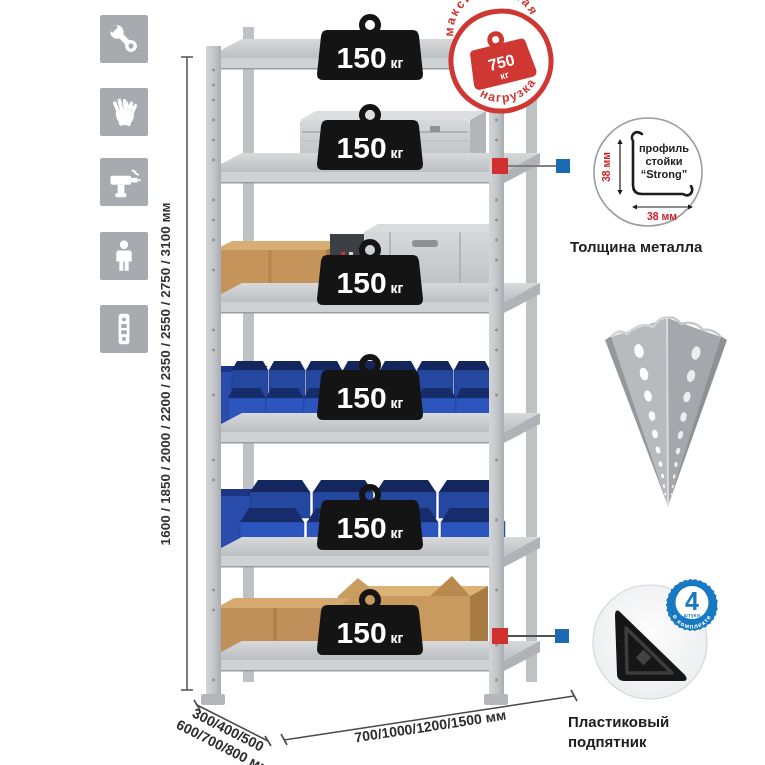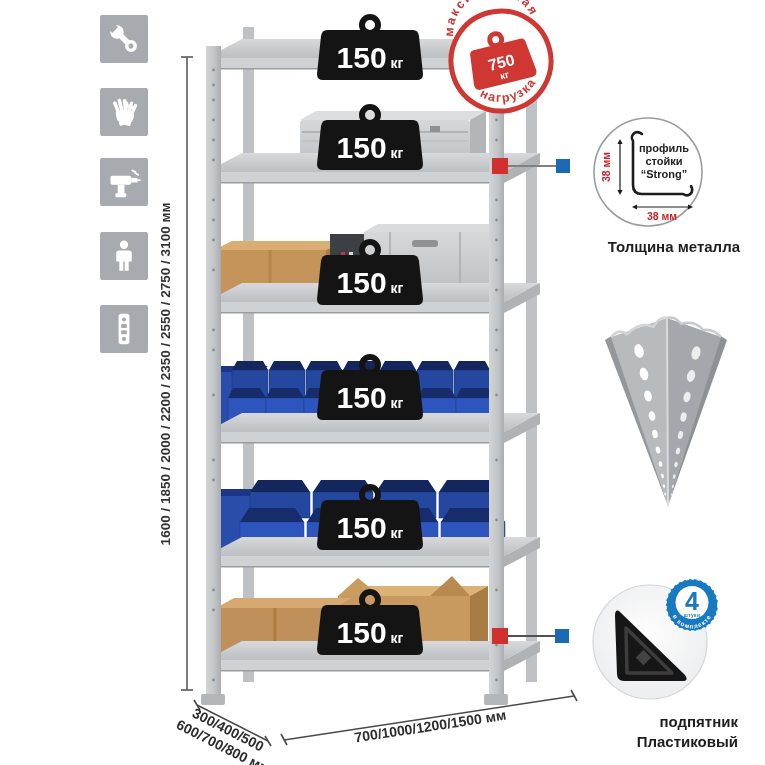--- a/index.html
+++ b/index.html
@@ -4,21 +4,21 @@
 <style>
   html,body{margin:0;padding:0;background:#fff;}
   .stage{position:relative;width:765px;height:765px;background:#fff;overflow:hidden;
          font-family:"Liberation Sans",sans-serif;}
   svg{display:block;}
   .abs{position:absolute;}
   
   .tile{position:absolute;left:100px;width:48px;height:48px;background:#a7abb0;
         border-radius:2px;display:flex;align-items:center;justify-content:center;}
   
-  .cap{position:absolute;width:170px;text-align:right;
+  .cap{position:absolute;width:170px;text-align:left;
        font-weight:600;font-size:15px;line-height:1.35;color:#1e1e1e;}
   
   text{font-family:"Liberation Sans",sans-serif;}
   .wt-big{font-size:30px;font-weight:700;fill:#fff;}
   .wt-small{font-size:14px;font-weight:700;fill:#fff;}
   .dim-text{font-size:13.5px;font-weight:600;fill:#333;}
   .dim-text-b{font-size:14px;font-weight:600;fill:#2d2d2d;}
   .stamp-arc{font-size:12.5px;font-weight:800;fill:#cf3732;letter-spacing:2px;}
   .stamp-arc2{font-size:12.5px;font-weight:800;fill:#cf3732;letter-spacing:1.5px;}
   .stamp-val{font-size:16px;font-weight:700;fill:#fff;}
@@ -466,17 +466,17 @@
       <circle cx="104" cy="27" r="26" fill="#1779c1"></circle>
       <circle cx="104" cy="27" r="26" fill="none" stroke="#fff" stroke-width="1.5" stroke-dasharray="3 2.5"></circle>
       <circle cx="104" cy="24.5" r="16.5" fill="#fff"></circle>
       <text x="104" y="32" text-anchor="middle" class="badge-num">4</text>
       <text x="104" y="38.5" text-anchor="middle" class="badge-tiny">штуки</text>
       <path id="badgeArc" d="M 85,39 A 21.5,21.5 0 0,0 123,39" fill="none"></path>
       <text text-anchor="middle"><textPath href="#badgeArc" startOffset="50%" class="badge-arc">в комплекте</textPath></text>
     </g>
   </svg>
   <div class="cap" style="left:568px;top:712px">
+    <div>Пластиковый</div>
     <div>подпятник</div>
-    <div>Пластиковый</div>
   </div>
 
 </div>
 
 </body></html>

